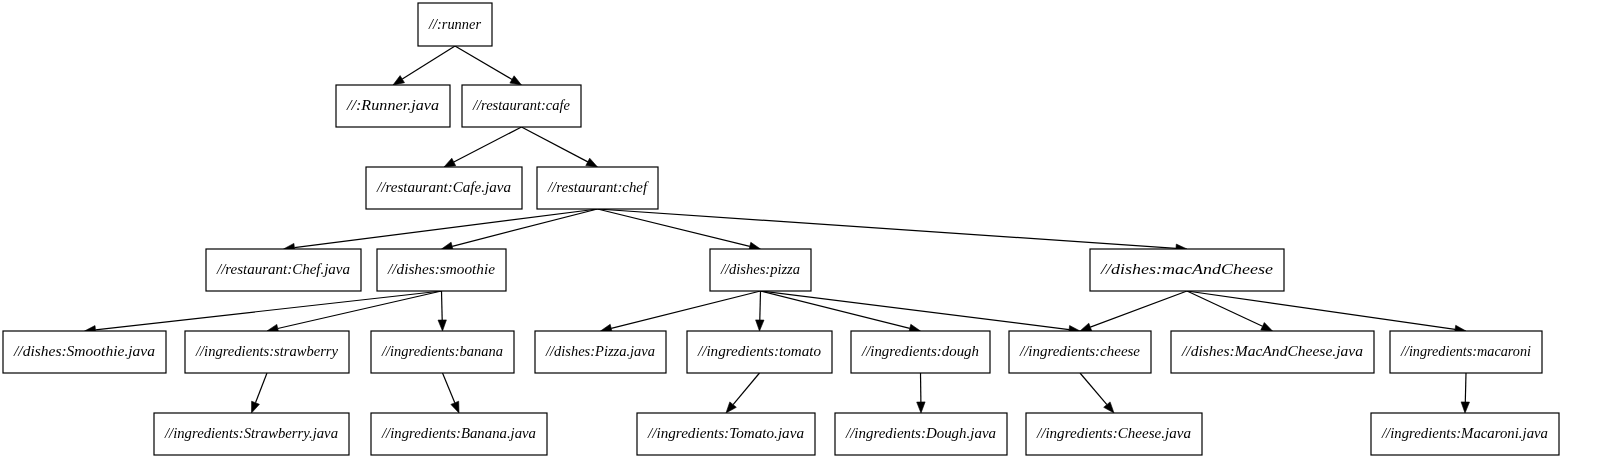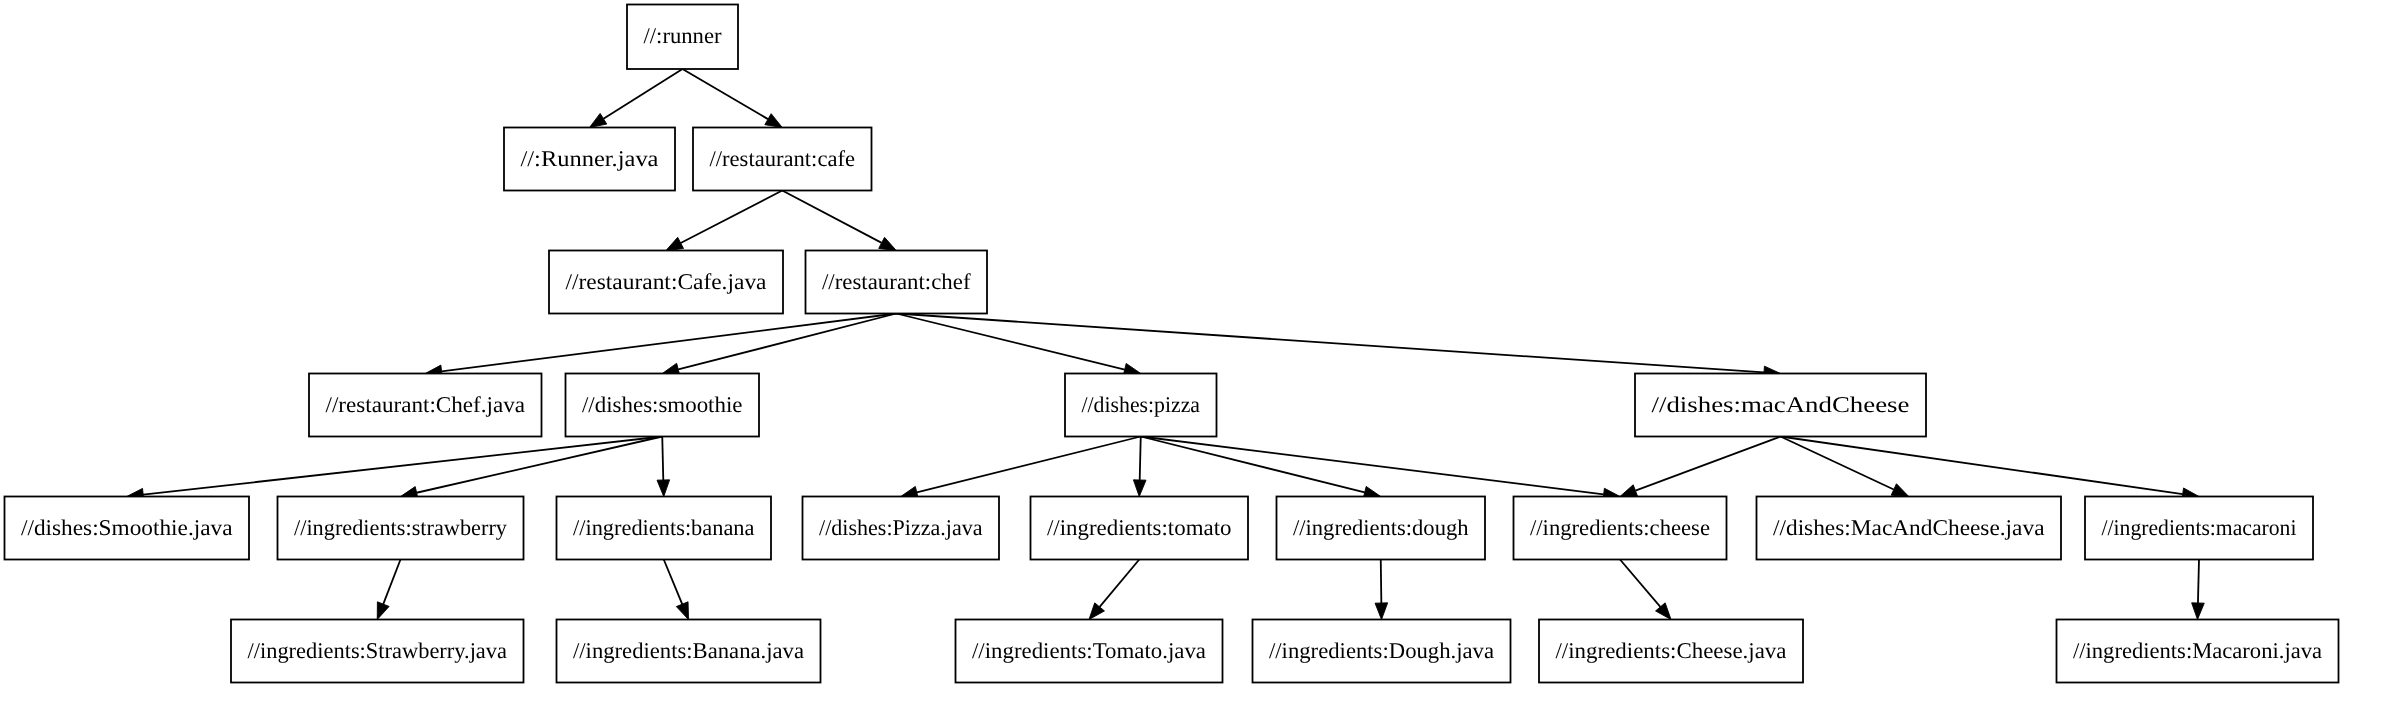--- a/index.html
+++ b/index.html
@@ -11,20 +11,21 @@
   body {
     width: 1600px;
     height: 468px;
     overflow: hidden;
     font-family: "Liberation Serif", "DejaVu Serif", serif;
   }
   #graph-root {
     position: relative;
     width: 1592px;
     height: 468px;
+    font-style: italic;
   }
   svg.graph-canvas {
     display: block;
     width: 1600px;
     height: 468px;
   }
   .node-box {
     fill: #ffffff;
     stroke: #000000;
     stroke-width: 1.2;

